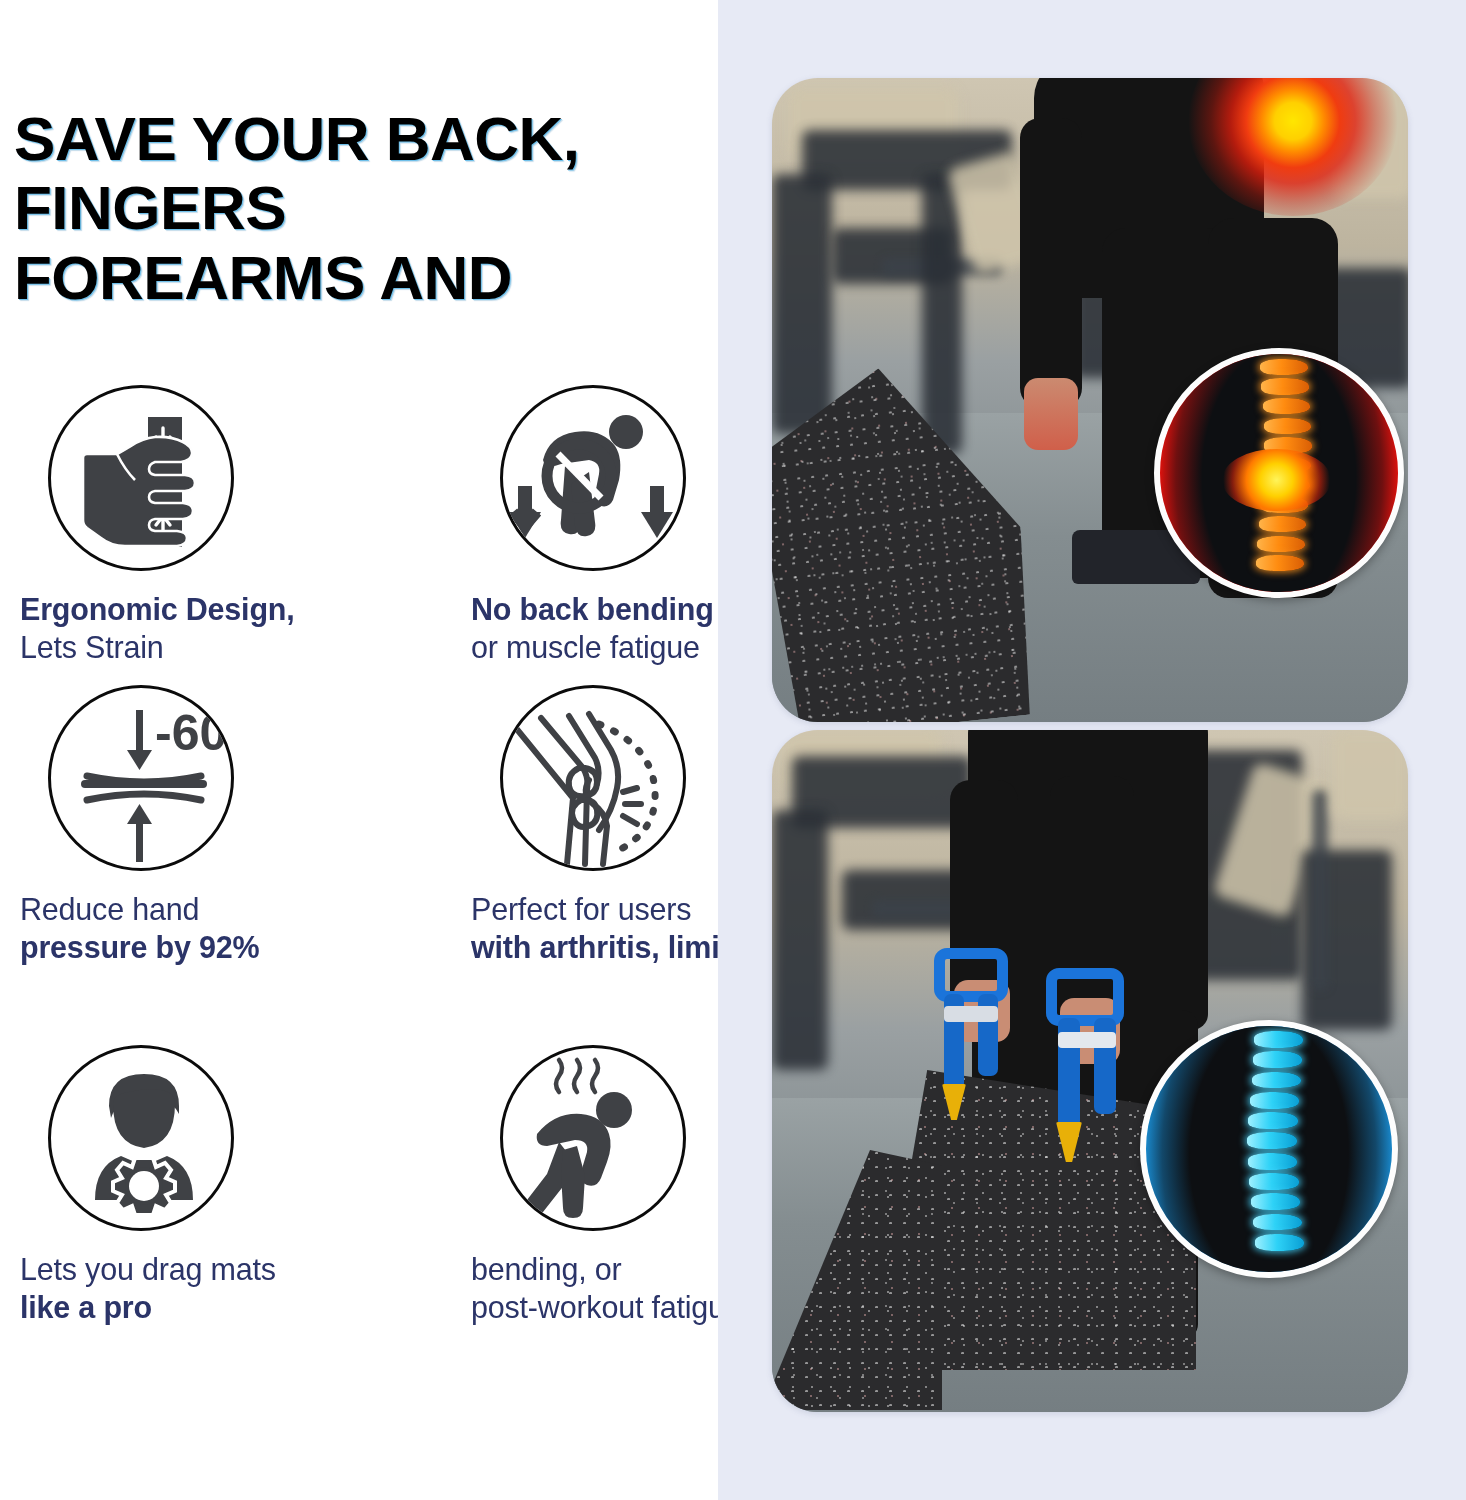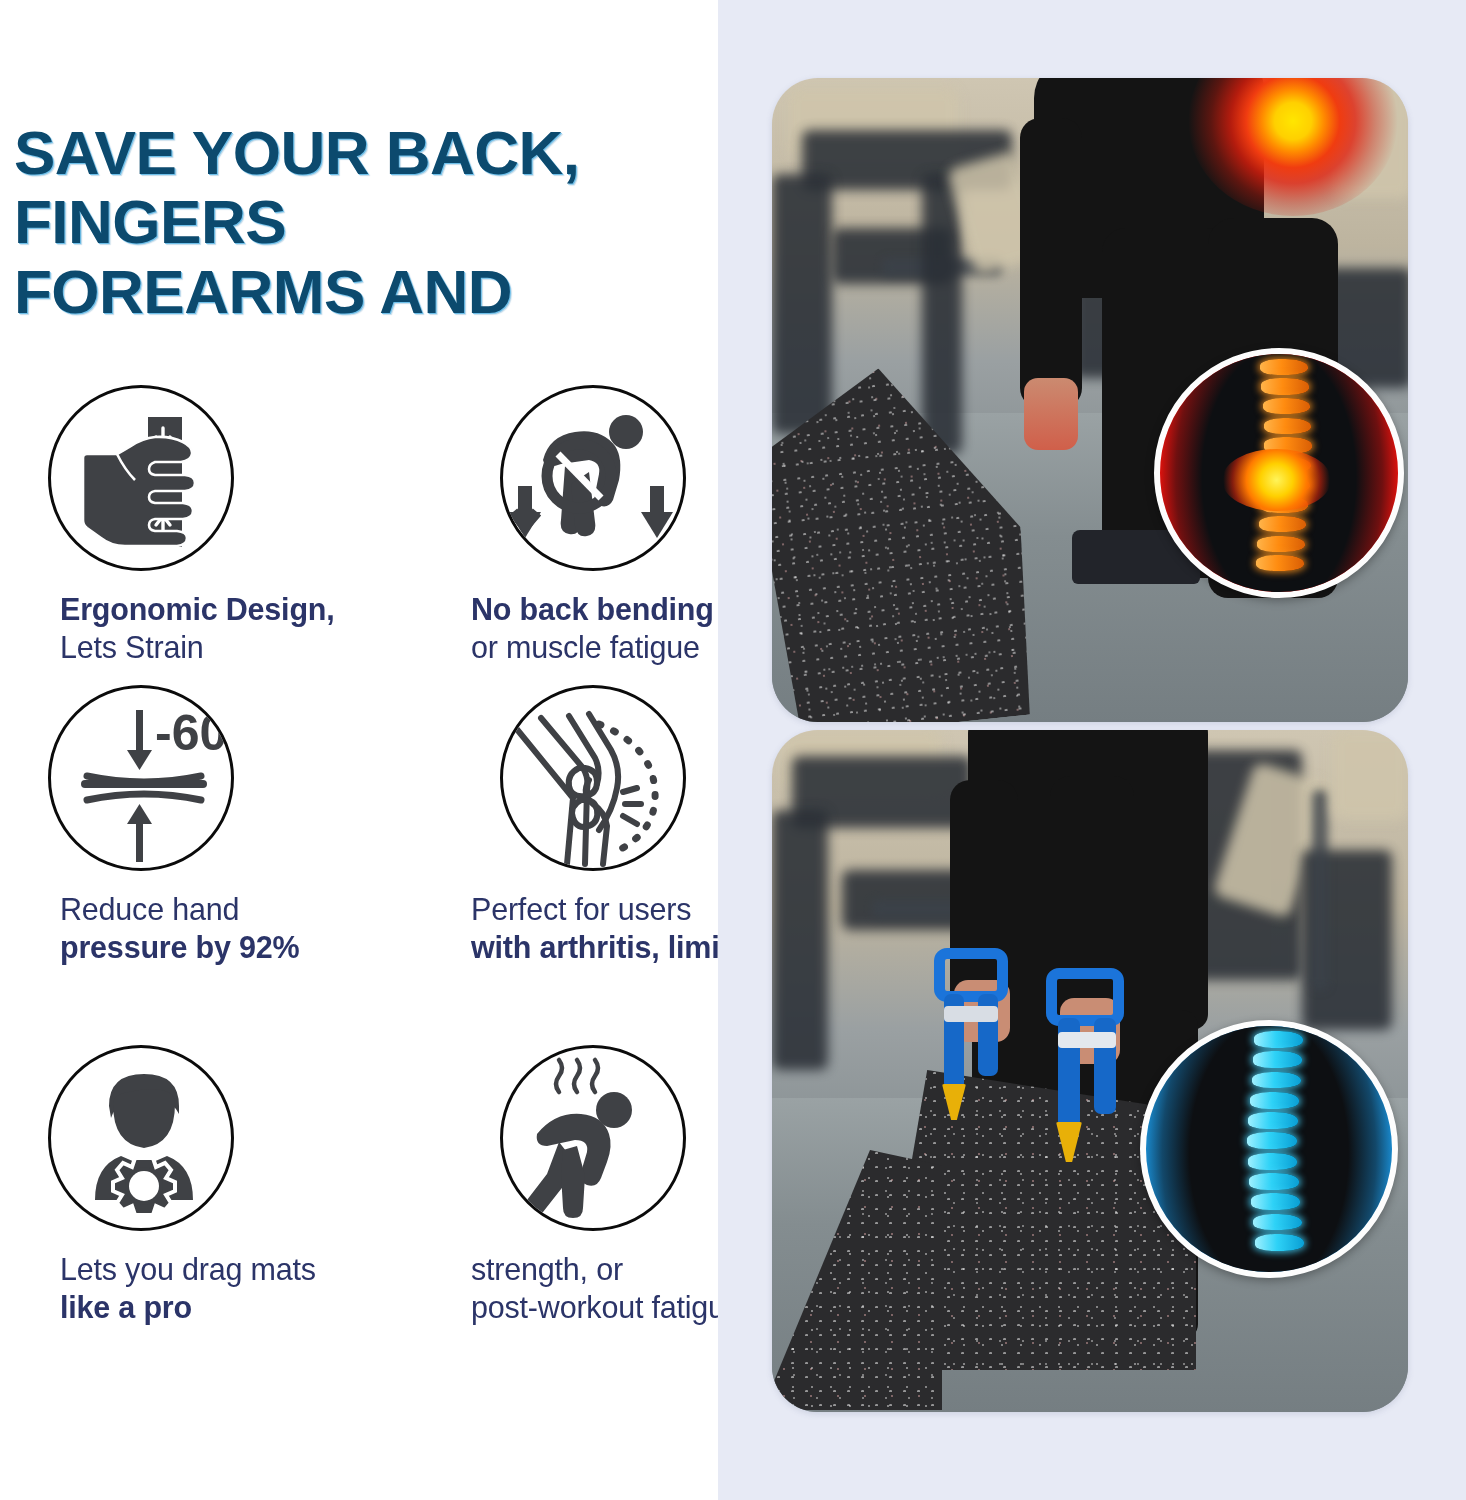--- a/index.html
+++ b/index.html
@@ -18,27 +18,27 @@
 
   
   .left-panel {
     position:absolute; left:0; top:0;
     width:718px; height:1500px;
     background:#ffffff;
   }
 
   .headline {
     position:absolute;
-    left:14px; top:118px;
+    left:14px; top:104px;
     width:700px;
     font-size:62px;
     font-weight:bold;
     line-height:1.12;
     letter-spacing:-0.5px;
-    color:#0c4a6e;
+    color:#000000;
     text-shadow:1px 1px 0 #6fc0ea, 2px 2px 1px rgba(20,110,170,0.25);
   }
 
   
   .features {
     position:absolute;
     left:0; top:385px;
     width:718px;
     display:grid;
     grid-template-columns:415px 303px;
@@ -61,21 +61,21 @@
 
   .caption {
     position:absolute;
     top:205px;
     width:300px;
     font-size:30.5px;
     line-height:1.26;
     color:#2b3468;
     letter-spacing:-0.2px;
   }
-  .feature.col-left  .caption { left:20px;margin-left:40px; }
+  .feature.col-left  .caption { left:20px; }
   .feature.col-right .caption { left:56px; width:310px; }
   .caption .b { font-weight:bold; }
   .caption .r { font-weight:normal; }
   .cap-line { display:block; white-space:nowrap; }
 
   
   .photos {
     position:absolute;
     left:718px; top:0;
     width:748px; height:1500px;
@@ -348,21 +348,21 @@
               <path d="M74 44 Q68 36 74 28 Q80 20 74 12"></path>
               <path d="M92 44 Q86 36 92 28 Q98 20 92 12"></path>
             </g>
             <circle cx="111" cy="62" r="18" fill="#3f4145"></circle>
             <path d="M34 86 Q52 64 78 66 Q100 68 106 86 Q110 98 104 114 L98 130 Q94 140 84 137 Q75 134 78 124 L84 104 Q86 92 72 92 L44 98 Q32 98 34 86 Z" fill="#3f4145"></path>
             <path d="M56 94 L44 126 L24 152 Q18 160 26 166 Q34 172 40 164 L62 136 L70 112 Z" fill="#3f4145"></path>
             <path d="M74 98 L82 128 L80 160 Q80 170 70 170 Q60 170 60 160 L58 126 L60 102 Z" fill="#3f4145"></path>
           </svg>
         </div>
         <div class="caption">
-          <span class="cap-line r">strength, or</span>
+          <span class="cap-line r">bending, or</span>
           <span class="cap-line r">post-workout fatigue.</span>
         </div>
       </div>
 
     </div>
   </div>
 
   <div class="photos">
 
     <div class="photo" id="photo-top">

